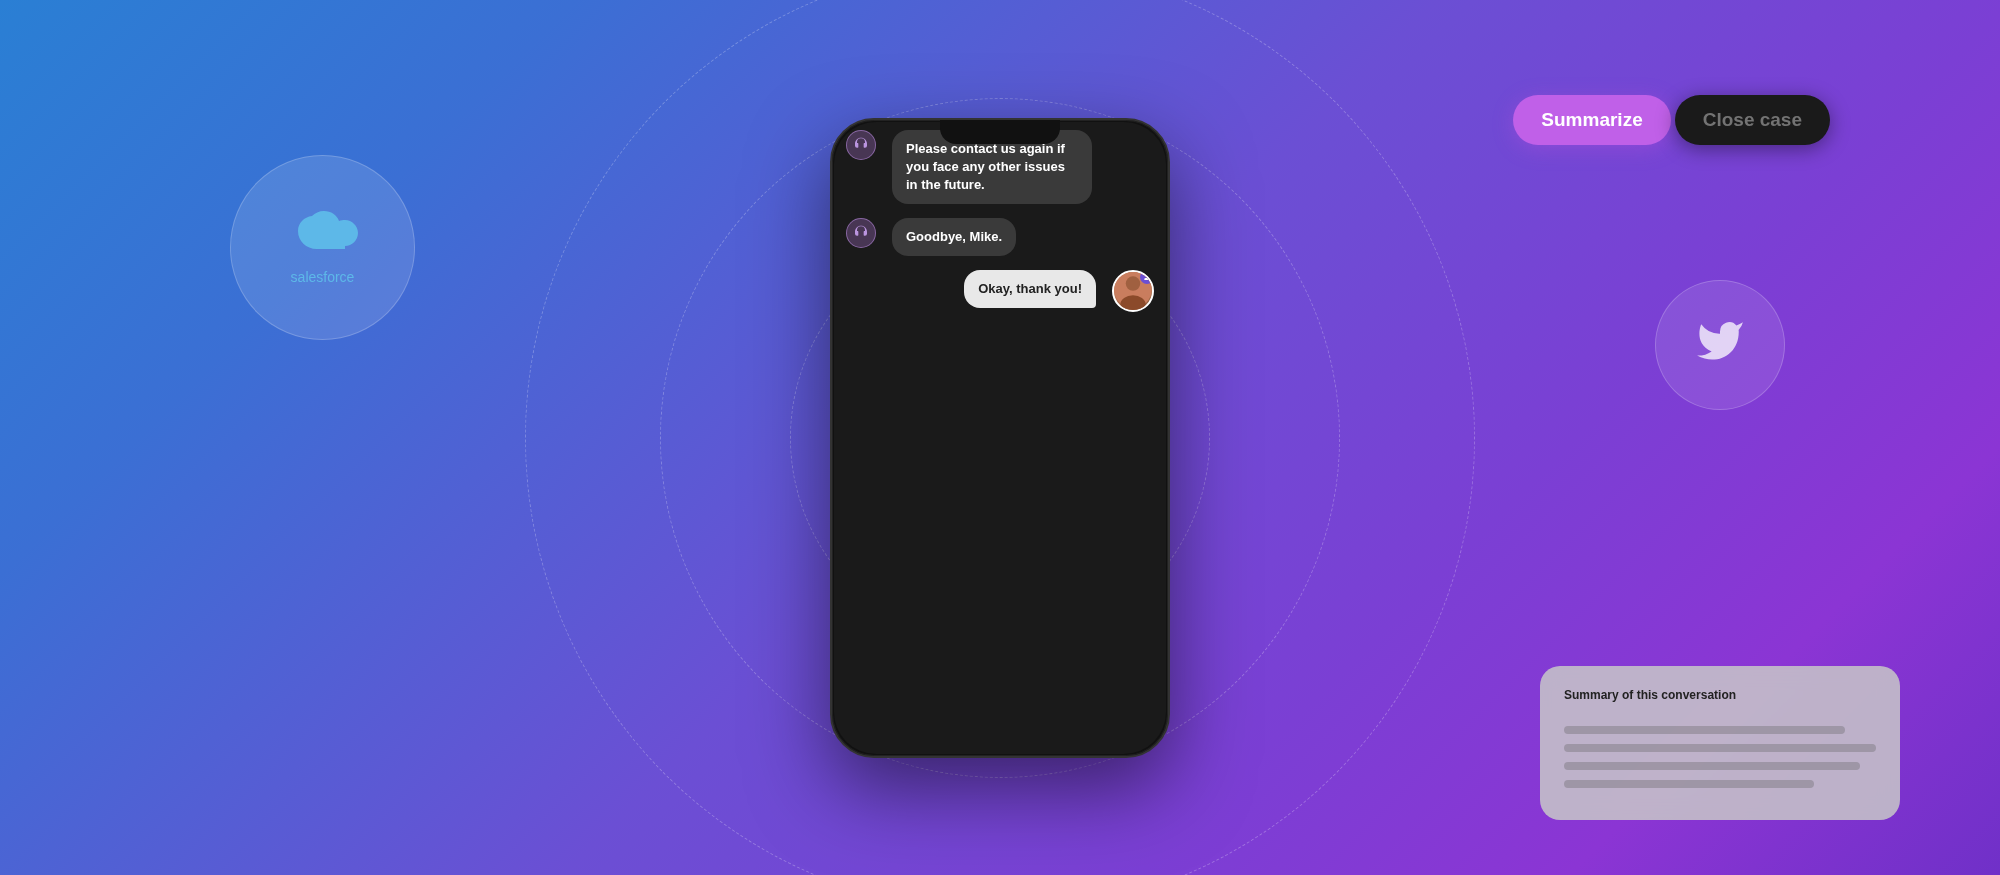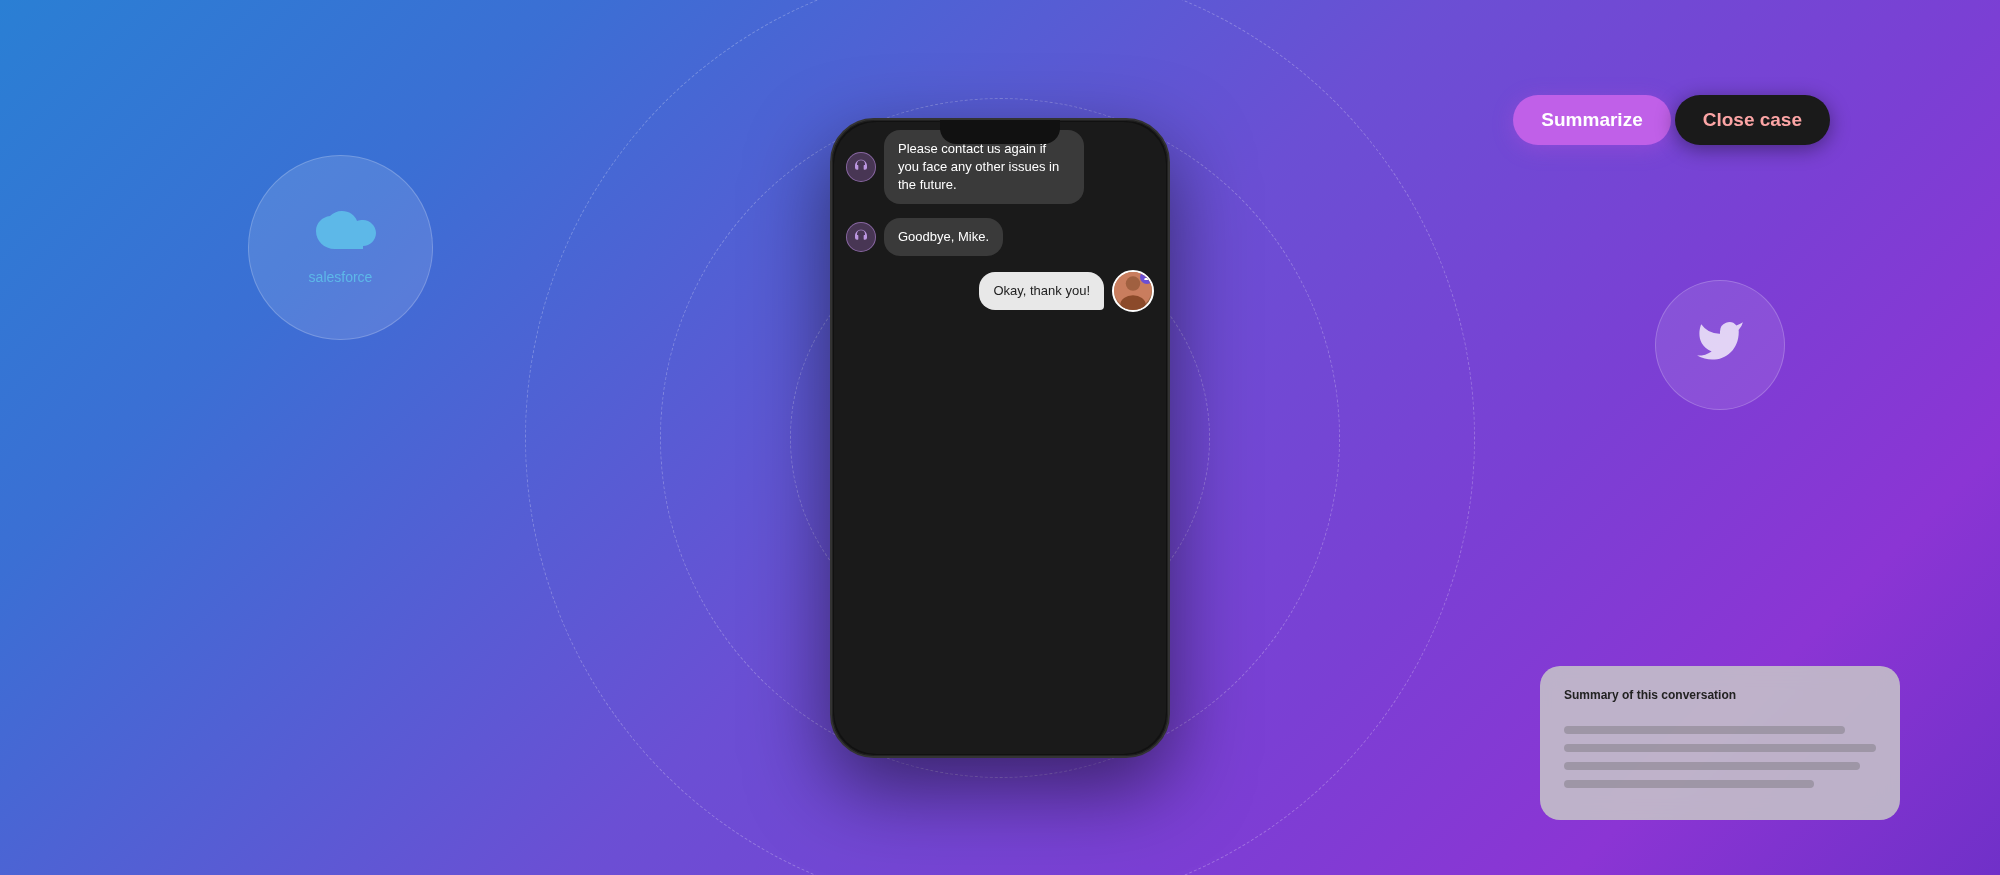--- a/index.html
+++ b/index.html
@@ -138,22 +138,23 @@
       flex: 1;
       padding: 8px 12px;
       display: flex;
       flex-direction: column;
       gap: 14px;
       overflow: hidden;
     }
 
     .message-row {
       display: flex;
-      align-items: center;
-      gap: 8px;
+      align-items: flex-start;
+      gap: 16px;
+      font-weight: bold;
     }
 
     .message-row.user-row {
       justify-content: flex-end;
     }
 
     .headset-icon {
       width: 30px;
       height: 30px;
       border-radius: 50%;
@@ -207,21 +208,21 @@
       display: flex;
       align-items: center;
       justify-content: center;
       font-size: 8px;
       color: #fff;
     }
 
     
     .sf-bubble {
       position: absolute;
-      left: 248px;
+      left: 230px;
       top: 155px;
       width: 185px;
       height: 185px;
       border-radius: 50%;
       background: rgba(255,255,255,0.12);
       border: 1.5px solid rgba(255,255,255,0.2);
       display: flex;
       align-items: center;
       justify-content: center;
       z-index: 8;
@@ -276,21 +277,21 @@
       border-radius: 30px;
       padding: 14px 28px;
       font-size: 19px;
       font-weight: 600;
       cursor: pointer;
       box-shadow: 0 4px 20px rgba(180, 80, 220, 0.4);
     }
 
     .btn-close-case {
       background: #1a1a1a;
-      color: #fca5a5;
+      color: #737373;
       border: none;
       border-radius: 30px;
       padding: 14px 28px;
       font-size: 19px;
       font-weight: 600;
       cursor: pointer;
       box-shadow: 0 4px 20px rgba(0,0,0,0.4);
     }
 
     

